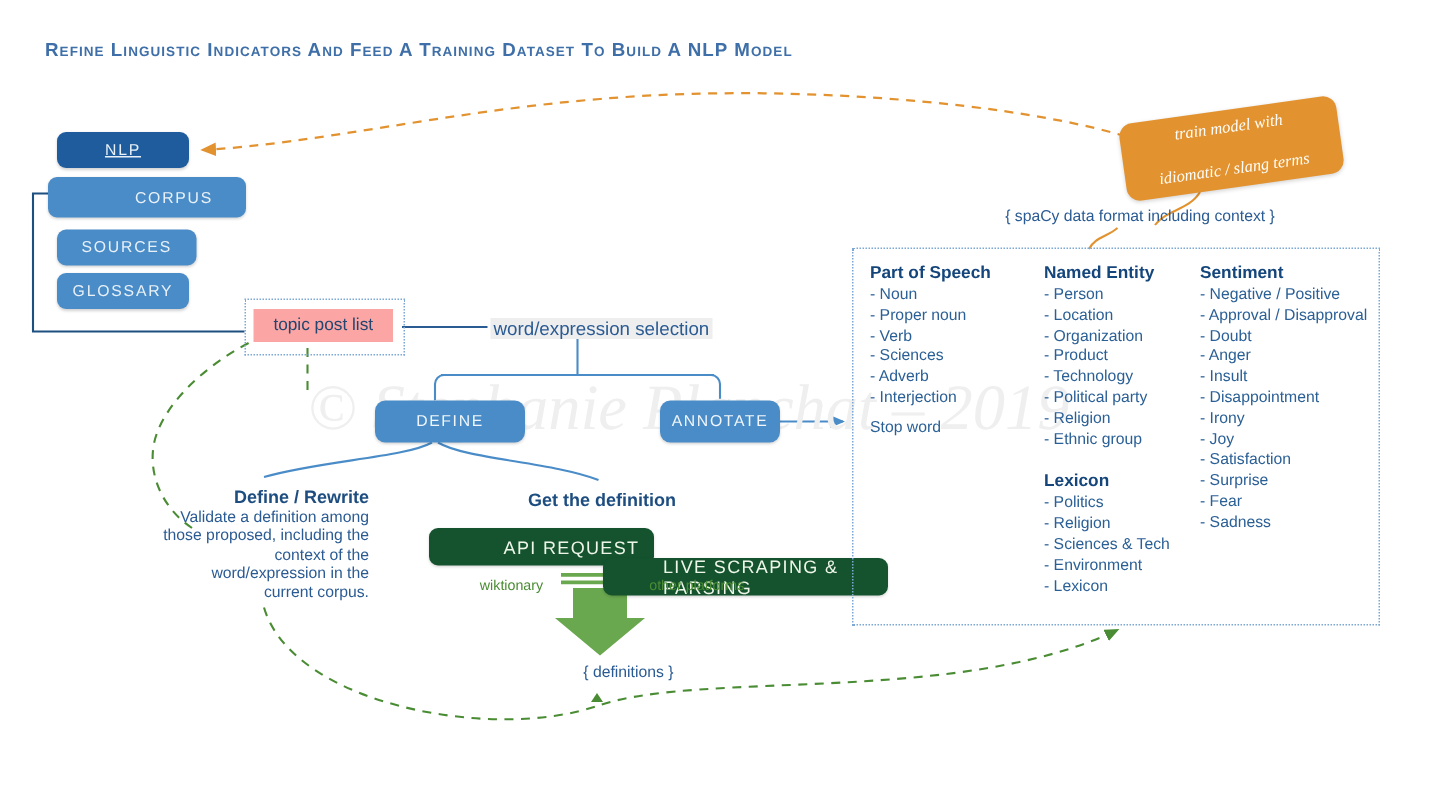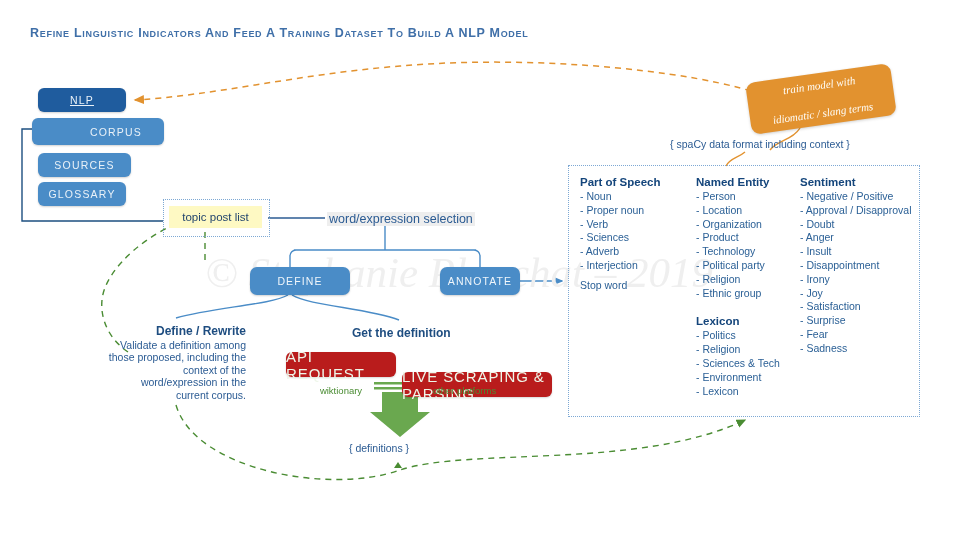--- a/index.html
+++ b/index.html
@@ -41,21 +41,21 @@
   #nav2{left:38px;top:153px;width:93px;height:24px;}
   #nav3{left:38px;top:182px;width:88px;height:24px;}
 
   
   .dotbox{
     position:absolute;left:163px;top:199px;width:105px;height:36px;
     border:1.5px dotted #7da8d4;
   }
   .topicfill{
     position:absolute;left:169px;top:206px;width:93px;height:22px;
-    background:#fef9c3;display:flex;align-items:center;justify-content:center;
+    background:#fca5a5;display:flex;align-items:center;justify-content:center;
     color:#23456e;font-family:"Liberation Sans Narrow","Liberation Sans",sans-serif;
     font-size:11.5px;
   }
 
   .wordsel{
     position:absolute;left:327px;top:212px;
     background:#eeeeee;color:#2b5b93;padding:0 2px;
     font-family:"Liberation Sans Narrow","Liberation Sans",sans-serif;
     font-size:12.5px;white-space:nowrap;
   }
@@ -79,37 +79,38 @@
   }
   .defblock .h{font-weight:700;font-size:12px;color:#1e4d80;display:block;margin-bottom:1px;}
 
   
   .getdef-h{
     position:absolute;left:352px;top:326px;width:95px;text-align:center;
     color:#1e4d80;font-weight:700;font-size:12px;
     font-family:"Liberation Sans Narrow","Liberation Sans",sans-serif;white-space:nowrap;
   }
   .greenbtn{
-    position:absolute;border-radius:6px;background:#b91c1c;color:#eef6e9;
-    font-family:"Liberation Sans Narrow","Liberation Sans",sans-serif;
-    font-size:15px;letter-spacing:.9px;
+    position:absolute;border-radius:6px;background:#14532d;color:#eef6e9;
+    font-family:"Liberation Sans Narrow","Liberation Sans",sans-serif;
+    font-size:12px;letter-spacing:.9px;
     display:flex;align-items:center;justify-content:center;
     box-shadow:0 1px 2px rgba(0,0,0,.16);
+    padding-left:40px;
   }
   #btnApi{left:286px;top:352px;width:110px;height:25px;}
   #btnScrape{left:402px;top:372px;width:150px;height:25px;}
   .sublabel{
     position:absolute;color:#4a8c33;
     font-family:"Liberation Sans Narrow","Liberation Sans",sans-serif;
     font-size:9.5px;text-align:center;white-space:nowrap;
   }
   #subWik{left:286px;top:385px;width:110px;}
   #subOther{left:402px;top:385px;width:125px;}
   .defsout{
-    position:absolute;left:349px;top:442px;width:100px;text-align:left;
+    position:absolute;left:349px;top:442px;width:100px;text-align:right;
     color:#2b5b93;font-family:"Liberation Sans Narrow","Liberation Sans",sans-serif;
     font-size:10.5px;white-space:nowrap;
   }
 
   
   .callout{
     position:absolute;left:748px;top:73px;width:146px;height:52px;
     background:#e2922f;border-radius:9px;transform:rotate(-8deg);
     box-shadow:0 1px 3px rgba(0,0,0,.18);
     display:flex;align-items:center;justify-content:center;

